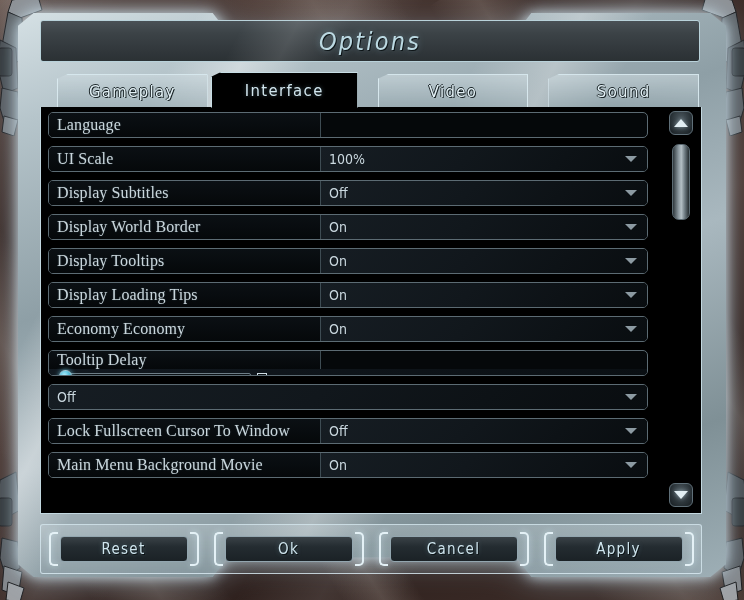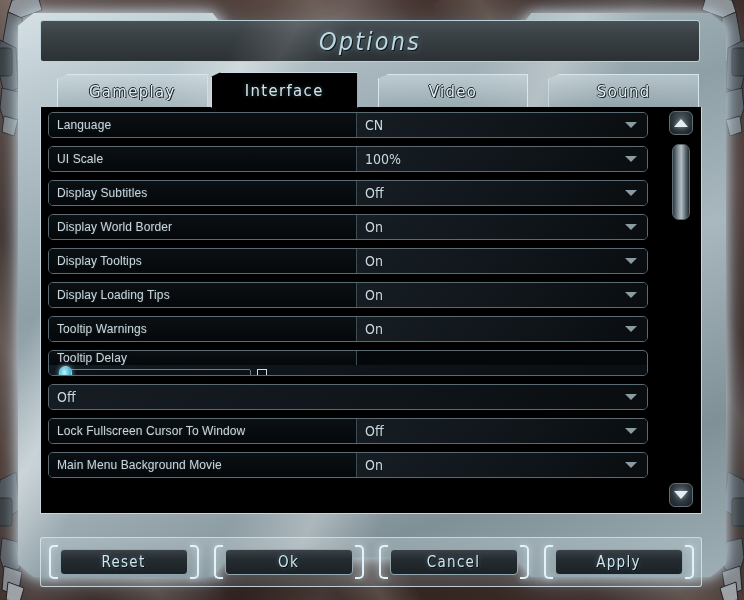--- a/index.html
+++ b/index.html
@@ -158,27 +158,27 @@
     display: flex;
     height: 26px;
     margin-bottom: 8px;
     border: 1px solid #5c6b73;
     border-radius: 5px;
     box-sizing: border-box;
     background: #05080a;
     overflow: hidden;
   }
   .row-label {
-    width: 308px;
+    width: 272px;
     display: flex; align-items: center;
     padding-left: 8px;
     box-sizing: border-box;
     color: #c9d6dc;
-    font-size: 12px;
-    font-family: Liberation Sans, sans-serif;
+    font-size: 16px;
+    font-family: Liberation Serif, serif;
     font-stretch: condensed;
     letter-spacing: 0.1px;
     border-right: 1px solid #3e4c53;
     background: linear-gradient(180deg,#0b1014 0%, #05080a 100%);
     text-shadow: 0 0 2px rgba(160,200,220,0.25);
   }
   .row-value {
     flex: 1;
     position: relative;
     display: flex; align-items: center;
@@ -289,21 +289,20 @@
 
   
   #buttonbar {
     position: absolute;
     left: 4px; top: 508px; width: 662px; height: 50px;
     border: 1px solid rgba(215,233,240,0.8);
     border-radius: 3px;
     box-sizing: border-box;
     display: flex; align-items: center; justify-content: space-around;
     background: linear-gradient(180deg, rgba(216,227,232,0.28), rgba(140,158,166,0.22));
-    margin-top: 13px;
   }
   .btn-wrap {
     position: relative;
     width: 150px; height: 34px;
     display: flex; align-items: center; justify-content: center;
   }
   .bracket {
     position: absolute;
     top: 0; width: 9px; height: 34px;
     border-top: 2px solid #e4f1f6;
@@ -410,24 +409,20 @@
         </div>
       <div class="tab inactive">
           <span>Sound</span>
         </div>
     </div>
 
     <div id="listbody">
       <div id="rows">
           <div class="row">
             <div class="row-label">Language</div>
-            <div class="row-value">
-              <span>CN</span>
-              <span class="dd-arrow"></span>
-            </div>
           </div>
           <div class="row">
             <div class="row-label">UI Scale</div>
             <div class="row-value">
               <span>100%</span>
               <span class="dd-arrow"></span>
             </div>
           </div>
           <div class="row">
             <div class="row-label">Display Subtitles</div>
@@ -451,21 +446,21 @@
             </div>
           </div>
           <div class="row">
             <div class="row-label">Display Loading Tips</div>
             <div class="row-value">
               <span>On</span>
               <span class="dd-arrow"></span>
             </div>
           </div>
           <div class="row">
-            <div class="row-label">Tooltip Warnings</div>
+            <div class="row-label">Economy Economy</div>
             <div class="row-value">
               <span>On</span>
               <span class="dd-arrow"></span>
             </div>
           </div>
           <div class="row slider-row">
             <div class="row-label">Tooltip Delay</div>
             <div class="slider-value">
               <div class="slider-track"></div>
               <div class="slider-ticks"></div>

